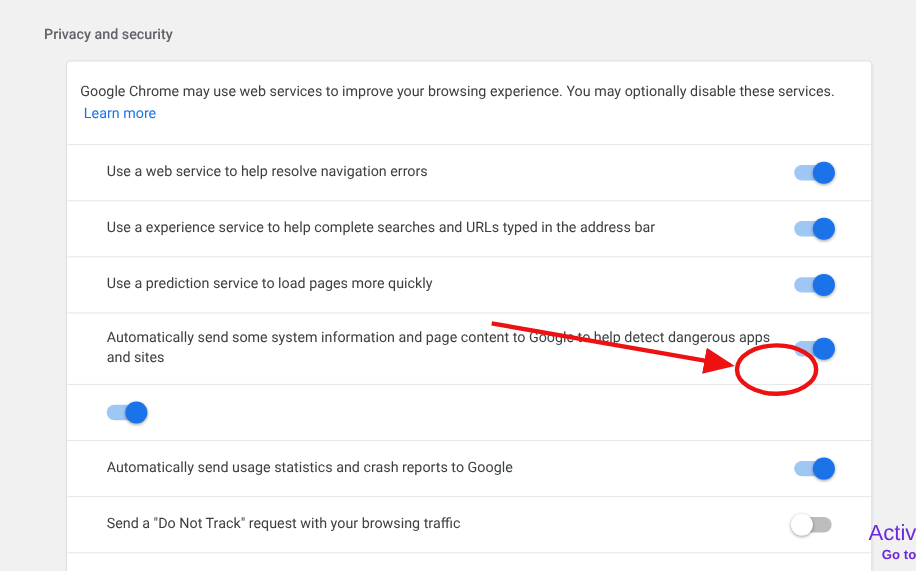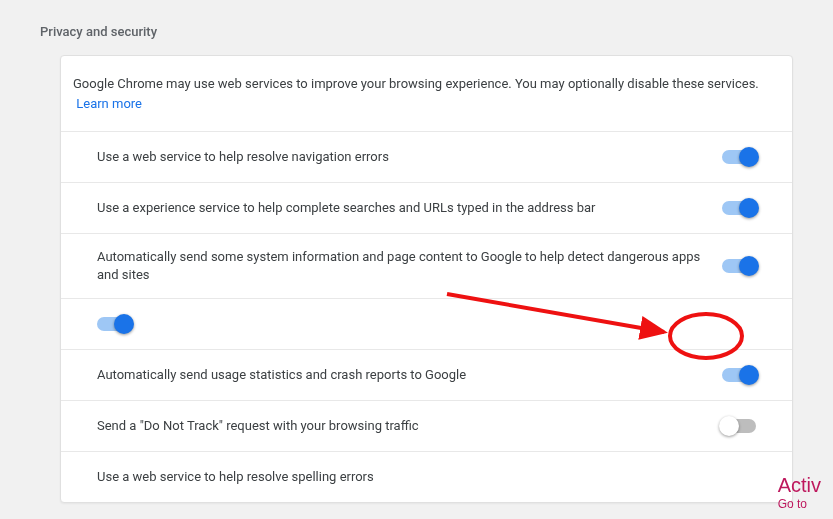--- a/index.html
+++ b/index.html
@@ -14,23 +14,23 @@
   
   .toggle{position:relative;width:34px;height:14px;border-radius:8px;flex-shrink:0;cursor:pointer;}
   .toggle .thumb{position:absolute;top:-3px;width:20px;height:20px;border-radius:50%;box-shadow:0 1px 3px rgba(0,0,0,0.4);}
   .toggle.on{background:#9ec7f5;}
   .toggle.on .thumb{background:#1a73e8;right:-3px;}
   .toggle.off{background:#bdbdbd;}
   .toggle.off .thumb{background:#fff;left:-3px;}
   
   .anno{position:absolute;pointer-events:none;left:0;top:0;width:833px;height:519px;}
   
-  .watermark{position:absolute;right:12px;bottom:8px;color:#be185d;font-family:"Segoe UI Light","Segoe UI",Arial,sans-serif;text-align:left;}
+  .watermark{position:absolute;right:0;bottom:8px;color:#6d28d9;font-family:"Segoe UI Light","Segoe UI",Arial,sans-serif;text-align:right;}
   .watermark .wm1{font-size:20px;font-weight:300;}
-  .watermark .wm2{font-size:12px;}
+  .watermark .wm2{font-size:12px;font-weight:bold;}
 </style>
 </head>
 <body>
 
 <div class="section-title">Privacy and security</div>
 
 <div class="card">
   <div class="intro">
     <span>Google Chrome may use web services to improve your browsing experience. You may optionally disable these services.</span>
     <span>&nbsp;</span><span class="learn">Learn more</span>
@@ -40,20 +40,28 @@
         <div class="row-text">
           <div class="row-label">Use a web service to help resolve navigation errors</div>
         </div>
         <div class="toggle on">
           <div class="thumb"></div>
         </div>
       </div>
       <div class="row">
         <div class="row-text">
           <div class="row-label">Use a experience service to help complete searches and URLs typed in the address bar</div>
+        </div>
+        <div class="toggle on">
+          <div class="thumb"></div>
+        </div>
+      </div>
+      <div class="row">
+        <div class="row-text">
+          <div class="row-label">Use a prediction service to load pages more quickly</div>
         </div>
         <div class="toggle on">
           <div class="thumb"></div>
         </div>
       </div>
       <div class="row">
         <div class="row-text">
           <div class="row-label">Automatically send some system information and page content to Google to help detect dangerous apps and sites</div>
         </div>
         <div class="toggle on">

